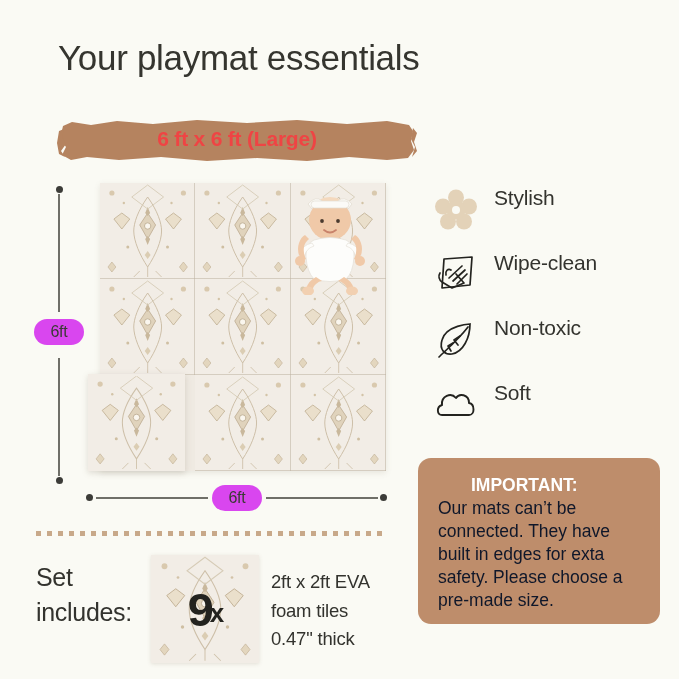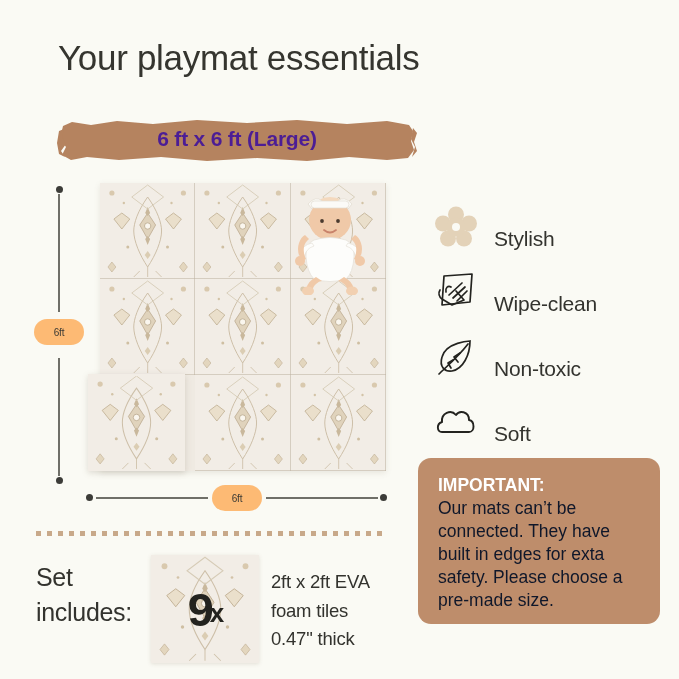--- a/index.html
+++ b/index.html
@@ -19,21 +19,21 @@
     font-size:35px;font-weight:400;letter-spacing:-0.3px;
     color:#35352F;white-space:nowrap;
   }
 
   
   .banner{position:absolute;left:57px;top:117px;width:360px;height:46px;}
   .banner svg{position:absolute;inset:0;width:100%;height:100%;}
   .banner-label{
     position:absolute;inset:0;
     display:flex;align-items:center;justify-content:center;
-    color:#4c1d95;font-size:21px;font-weight:700;letter-spacing:-0.2px;
+    color:#ef4444;font-size:21px;font-weight:700;letter-spacing:-0.2px;
     padding-bottom:2px;
   }
 
   
   .mat-wrap{position:absolute;left:88px;top:183px;width:298px;height:300px;}
   .mat-grid{
     position:absolute;left:12px;top:0;width:286px;height:288px;
     display:grid;grid-template-columns:repeat(3,1fr);grid-template-rows:repeat(3,1fr);
     background:#EFEAE2;
     box-shadow:0 2px 6px rgba(120,105,85,.14);
@@ -57,45 +57,45 @@
   .baby{position:absolute;left:196px;top:4px;width:92px;height:108px;}
 
   
   .dim-v{position:absolute;left:58px;top:186px;width:2px;height:298px;}
   .dim-v .ln{position:absolute;left:0;width:2px;background:#6F6F68;}
   .dim-v .ln.top{top:8px;height:118px;}
   .dim-v .ln.bot{top:172px;height:118px;}
   .dot{position:absolute;width:7px;height:7px;border-radius:50%;background:#3C3C38;}
 
   .pill{
-    position:absolute;background:#fdba74;border-radius:999px;
+    position:absolute;background:#d946ef;border-radius:999px;
     display:flex;align-items:center;justify-content:center;
-    font-size:10px;color:#3A3A34;letter-spacing:-0.2px;
+    font-size:16px;color:#3A3A34;letter-spacing:-0.2px;
   }
   .pill-v{left:-24px;top:133px;width:50px;height:26px;}
 
   .dim-h{position:absolute;left:90px;top:497px;width:294px;height:2px;}
   .dim-h .ln{position:absolute;top:0;height:2px;background:#6F6F68;}
   .dim-h .ln.l{left:6px;width:112px;}
   .dim-h .ln.r{left:176px;width:112px;}
   .pill-h{left:122px;top:-12px;width:50px;height:26px;}
 
   
   .features{position:absolute;left:430px;top:186px;width:240px;}
-  .feature{display:flex;align-items:flex-end;height:65px;}
+  .feature{display:flex;align-items:flex-start;height:65px;}
   .feat-icon{width:52px;height:48px;flex:0 0 52px;display:flex;align-items:center;justify-content:center;}
   .feat-label{font-size:21px;color:#33332E;letter-spacing:-0.2px;margin-left:12px;}
 
   
   .important{
     position:absolute;left:418px;top:458px;width:242px;height:166px;
     background:#BE8D6B;border-radius:13px;
     padding:16px 16px 0 20px;box-sizing:border-box;
   }
-  .imp-head{color:#FFFFFF;font-size:17.5px;font-weight:700;line-height:1.32;}
+  .imp-head{color:#FFFFFF;font-size:17.5px;font-weight:700;line-height:1.32;margin-left:33px;}
   .imp-body{color:#0f172a;font-size:17.5px;line-height:1.32;font-weight:400;}
 
   
   .divider{position:absolute;left:36px;top:531px;width:350px;height:5px;
     background-image:repeating-linear-gradient(to right,#C8A98A 0 5px,transparent 5px 11px);}
 
   
   .set-label{
     position:absolute;left:36px;top:560px;width:120px;
     font-size:25px;color:#33332E;line-height:1.38;letter-spacing:-0.3px;

